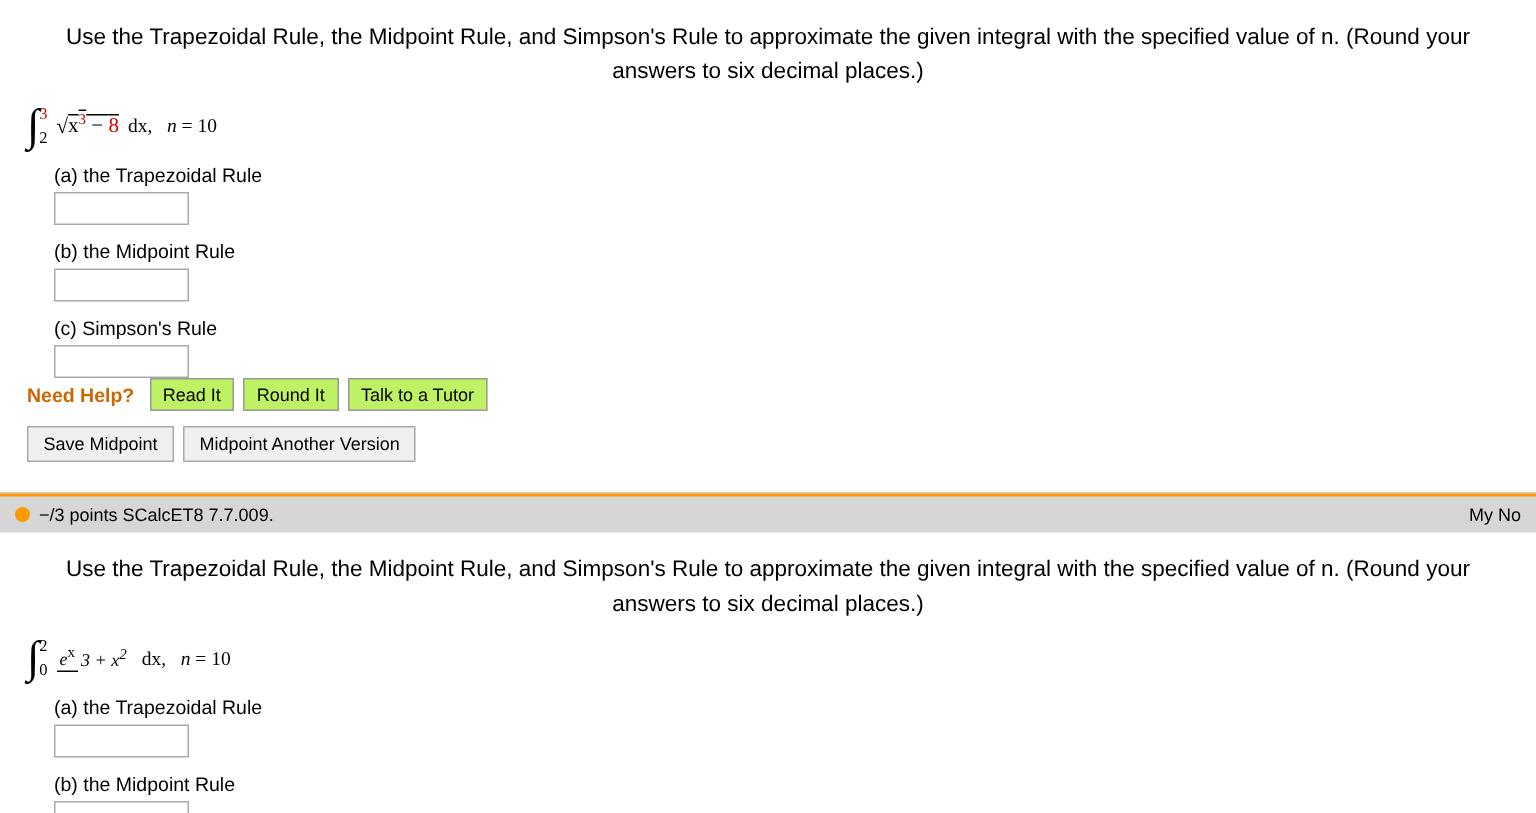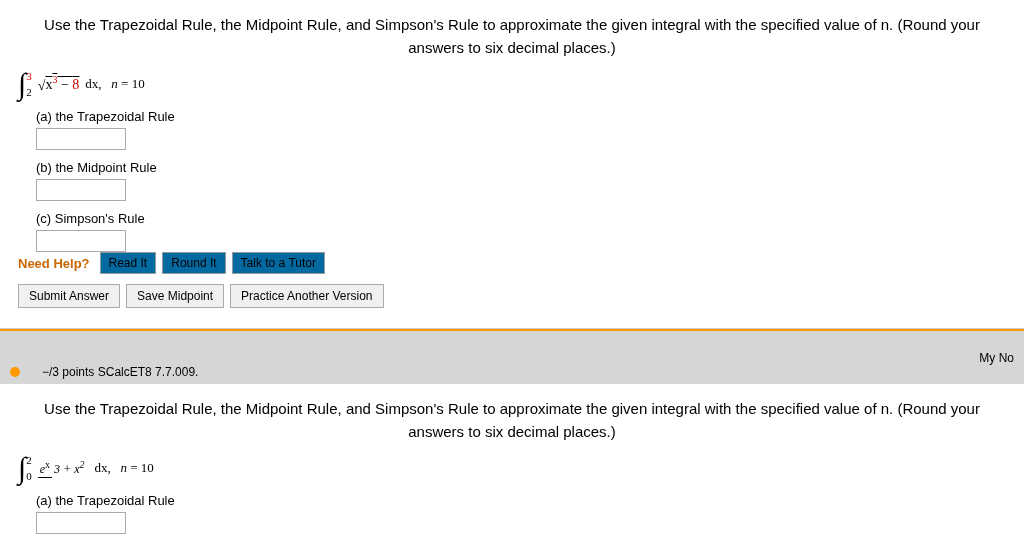--- a/index.html
+++ b/index.html
@@ -46,21 +46,21 @@
     .need-help-label {
       color: #cc6600;
       font-weight: bold;
       font-size: 13px;
       margin-right: 4px;
     }
     .help-btn {
       padding: 3px 8px;
       font-size: 12px;
       border: 1px solid #999;
-      background: #0369a1;
+      background: #bef264;
       cursor: pointer;
       color: #000;
     }
     .action-row {
       display: flex;
       align-items: center;
       gap: 6px;
       margin-top: 10px;
       padding-bottom: 10px;
     }
@@ -77,22 +77,21 @@
       border-top: 2px solid #ff9900;
       display: flex;
       align-items: center;
       justify-content: space-between;
       padding: 5px 10px;
       font-size: 12px;
     }
     .section-header-left {
       display: flex;
       align-items: center;
-      gap: 22px;
-      margin-top: 29px;
+      gap: 6px;
     }
     .orange-dot {
       width: 10px;
       height: 10px;
       background: #ff9900;
       border-radius: 50%;
       display: inline-block;
     }
     .points-info {
       font-size: 12px;
@@ -164,23 +163,22 @@
   </div>
 
   <div class="need-help-row">
     <span class="need-help-label">Need Help?</span>
     <button class="help-btn">Read It</button>
     <button class="help-btn">Round It</button>
     <button class="help-btn">Talk to a Tutor</button>
   </div>
 
   <div class="action-row">
-    <button class="action-btn">Submit Answer</button>
     <button class="action-btn">Save Midpoint</button>
-    <button class="action-btn">Practice Another Version</button>
+    <button class="action-btn">Midpoint Another Version</button>
   </div>
 </div>
 
 <div class="section-header">
   <div class="section-header-left">
     <span class="orange-dot"></span>
     <span class="points-info">−/3 points  SCalcET8 7.7.009.</span>
   </div>
   <div class="my-notes">My No</div>
 </div>

